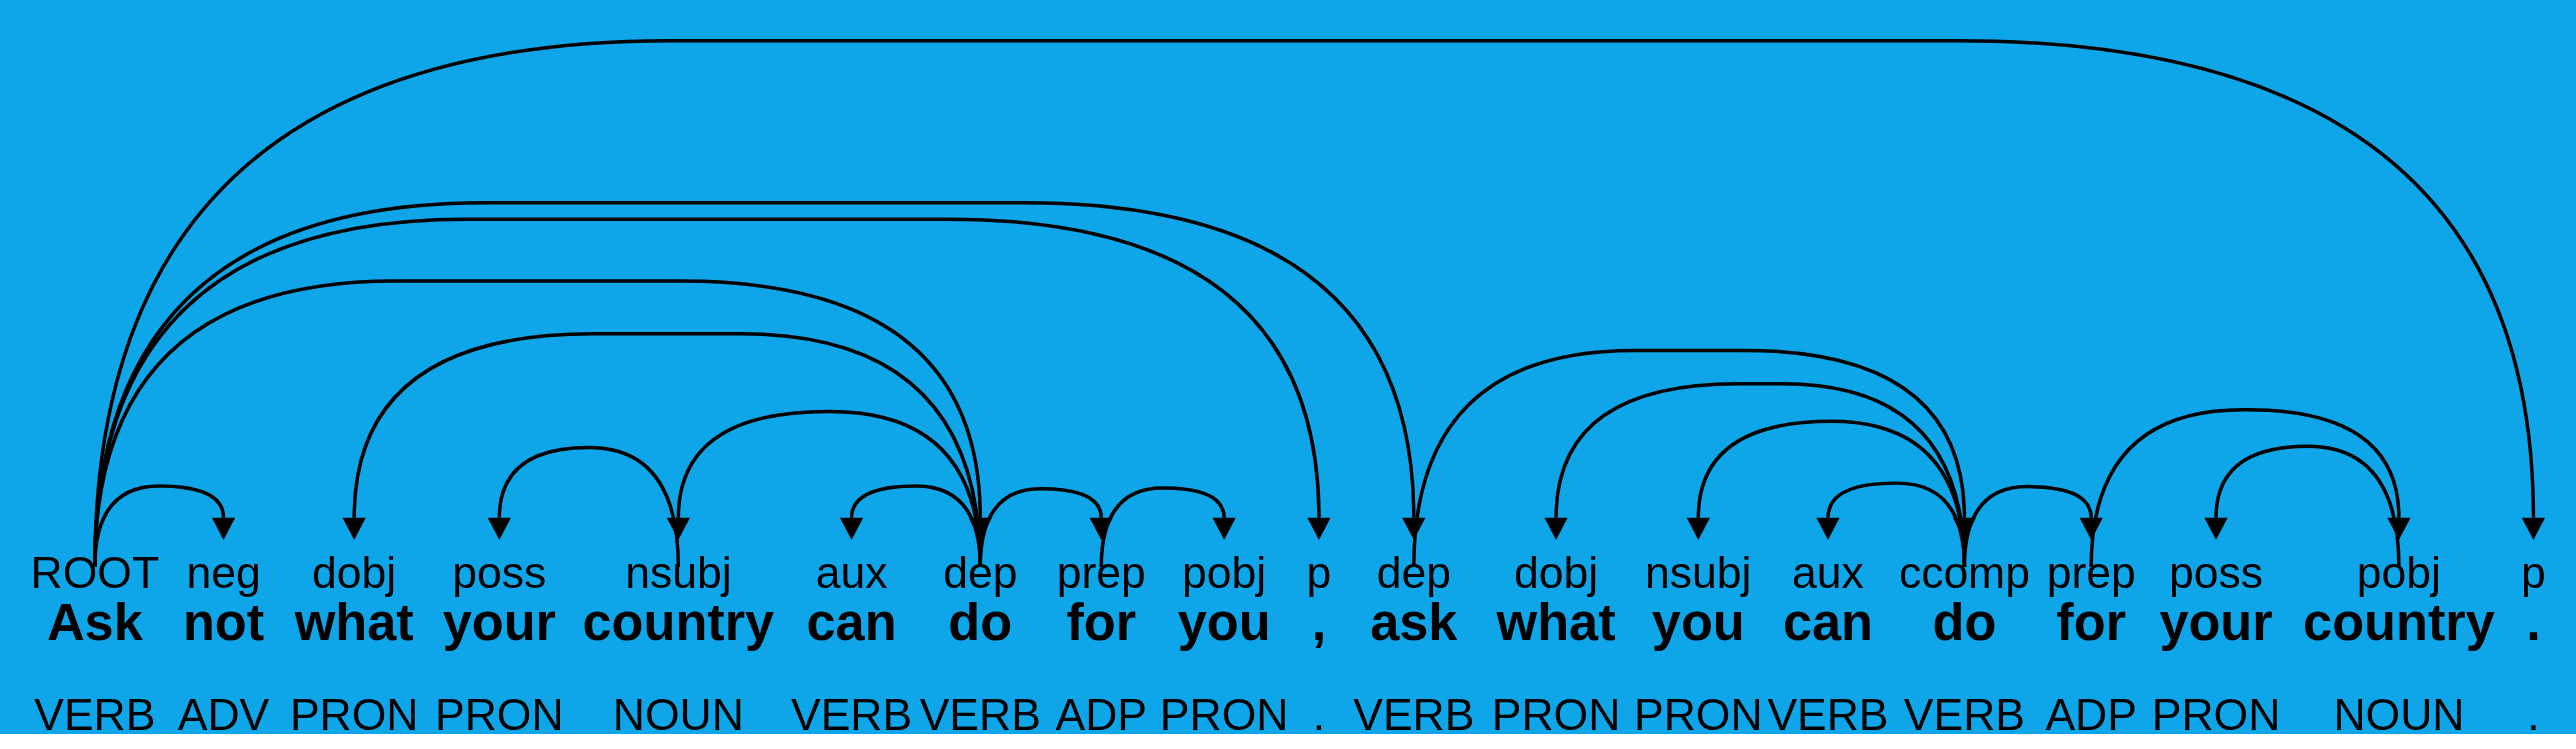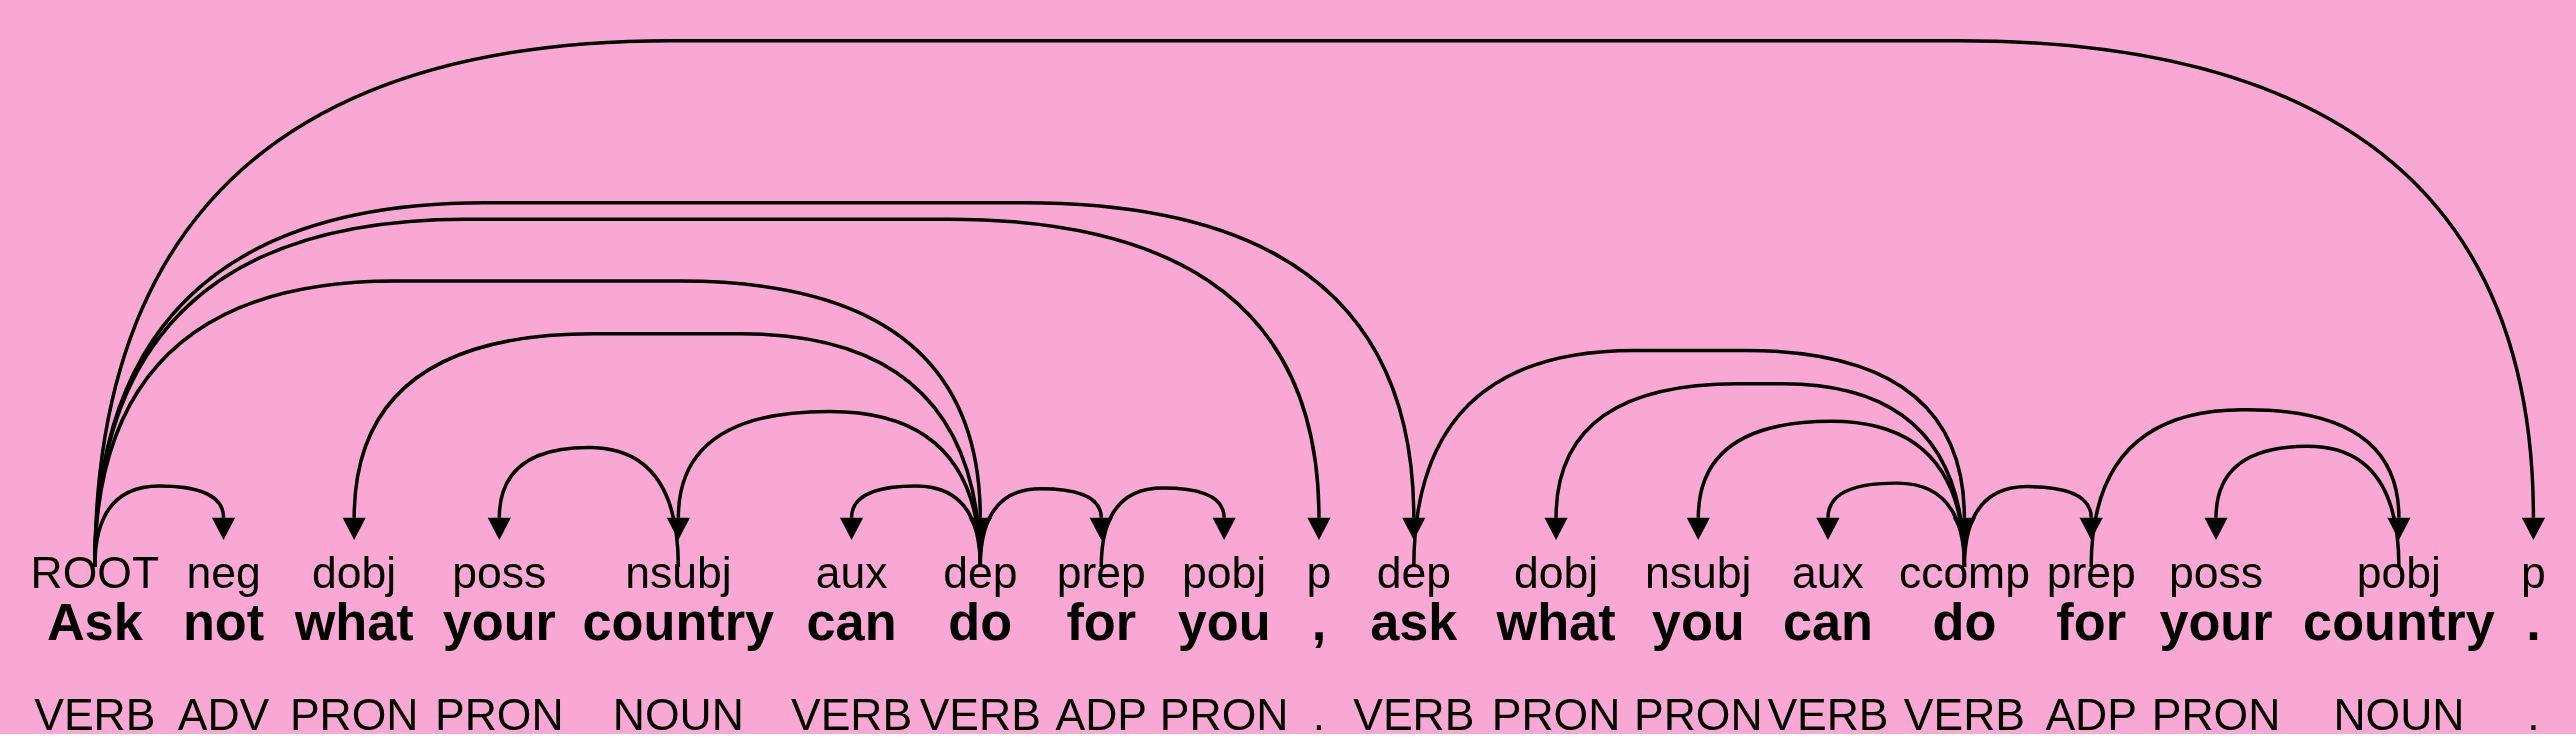--- a/index.html
+++ b/index.html
@@ -7,21 +7,21 @@
     padding: 0;
     background: #ffffff;
     width: 2576px;
     height: 750px;
     overflow: hidden;
   }
   .canvas-wrap {
     position: relative;
     width: 2576px;
     height: 734px;
-    background: #f9a8d4;
+    background: #0ea5e9;
   }
   svg { display: block; }
   .dep-label {
     font-family: "Liberation Sans", sans-serif;
     font-size: 46px;
     font-weight: 400;
     fill: #000000;
   }
   .token-word {
     font-family: "Liberation Sans", sans-serif;

